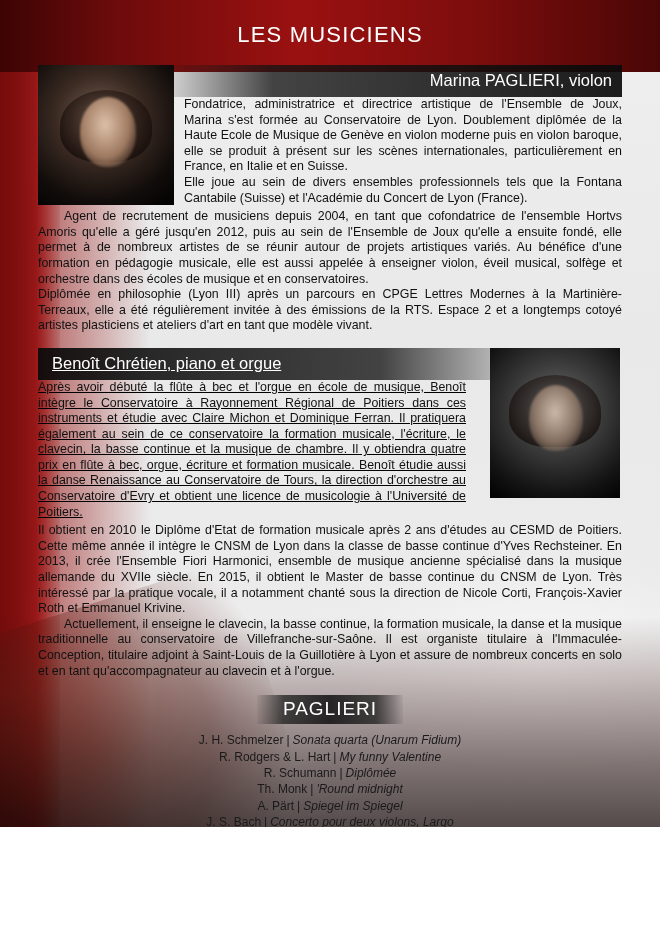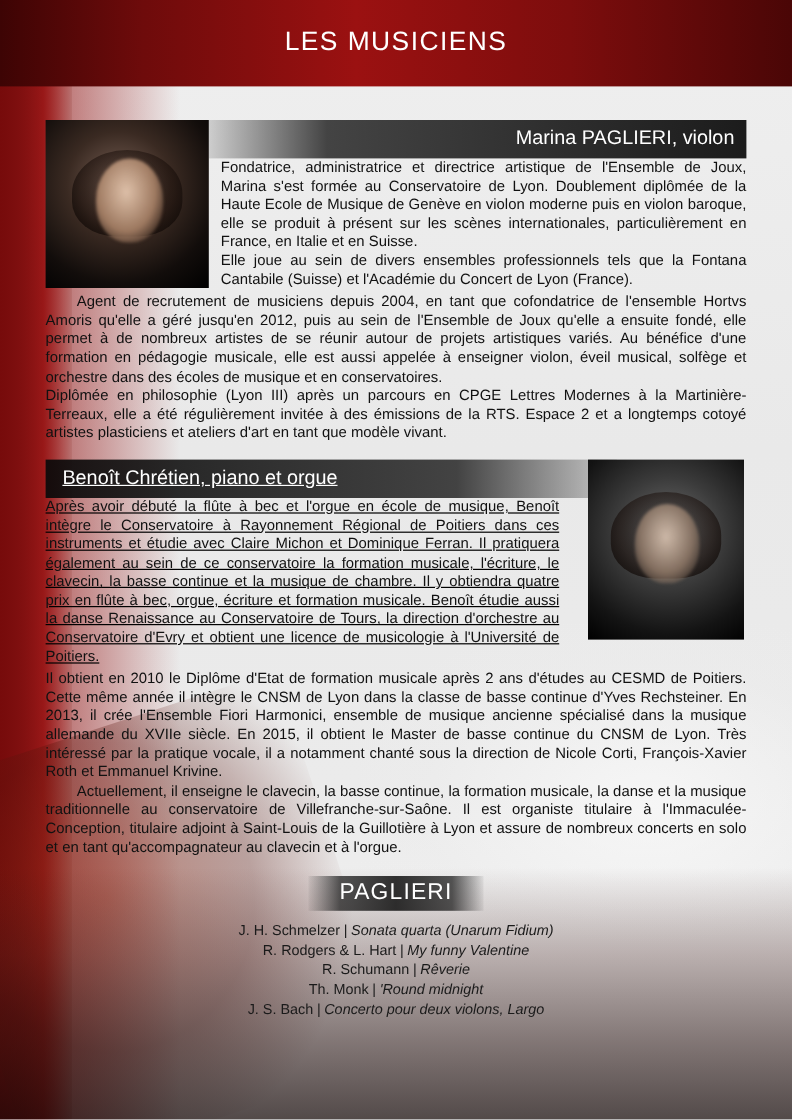--- a/index.html
+++ b/index.html
@@ -6,23 +6,23 @@
     margin: 0;
     padding: 0;
     background: #ffffff;
   }
   body {
     font-family: "Liberation Sans", sans-serif;
   }
   .page {
     position: relative;
     width: 660px;
-    height: 933px;
+    height: 827px;
     overflow: hidden;
-    background: #737373;
+    background: #0f766e;
   }
   
   .bg-base {
     position: absolute;
     inset: 0;
     background: linear-gradient(180deg, #efefef 0%, #e9e9e9 40%, #ebebeb 70%, #f4f4f4 100%);
   }
   .bg-red-top {
     position: absolute;
     left: 0; top: 0;
@@ -71,21 +71,21 @@
     color: #ffffff;
     font-size: 22px;
     letter-spacing: 1.2px;
     font-weight: 400;
   }
 
   
   .content {
     position: absolute;
     left: 38px;
-    top: 100px;
+    top: 65px;
     width: 584px;
   }
 
   
   .bloc {
     position: relative;
   }
   .photo {
     width: 136px;
     height: 140px;
@@ -232,24 +232,27 @@
       <span>PAGLIERI</span>
     </div>
     <div class="programme-list">
       <div class="prog-item">
         <span>J. H. Schmelzer</span><span class="prog-sep">|</span><span class="work">Sonata quarta (Unarum Fidium)</span>
       </div>
       <div class="prog-item">
         <span>R. Rodgers &amp; L. Hart</span><span class="prog-sep">|</span><span class="work">My funny Valentine</span>
       </div>
       <div class="prog-item">
-        <span>R. Schumann</span><span class="prog-sep">|</span><span class="work">Rêverie</span>
+        <span>R. Schumann</span><span class="prog-sep">|</span><span class="work">Diplômée</span>
       </div>
       <div class="prog-item">
         <span>Th. Monk</span><span class="prog-sep">|</span><span class="work">'Round midnight</span>
+      </div>
+      <div class="prog-item">
+        <span>A. Pärt</span><span class="prog-sep">|</span><span class="work">Spiegel im Spiegel</span>
       </div>
       <div class="prog-item">
         <span>J. S. Bach</span><span class="prog-sep">|</span><span class="work">Concerto pour deux violons, Largo</span>
       </div>
     </div>
 
   </div>
 </div>
 
 </body></html>

